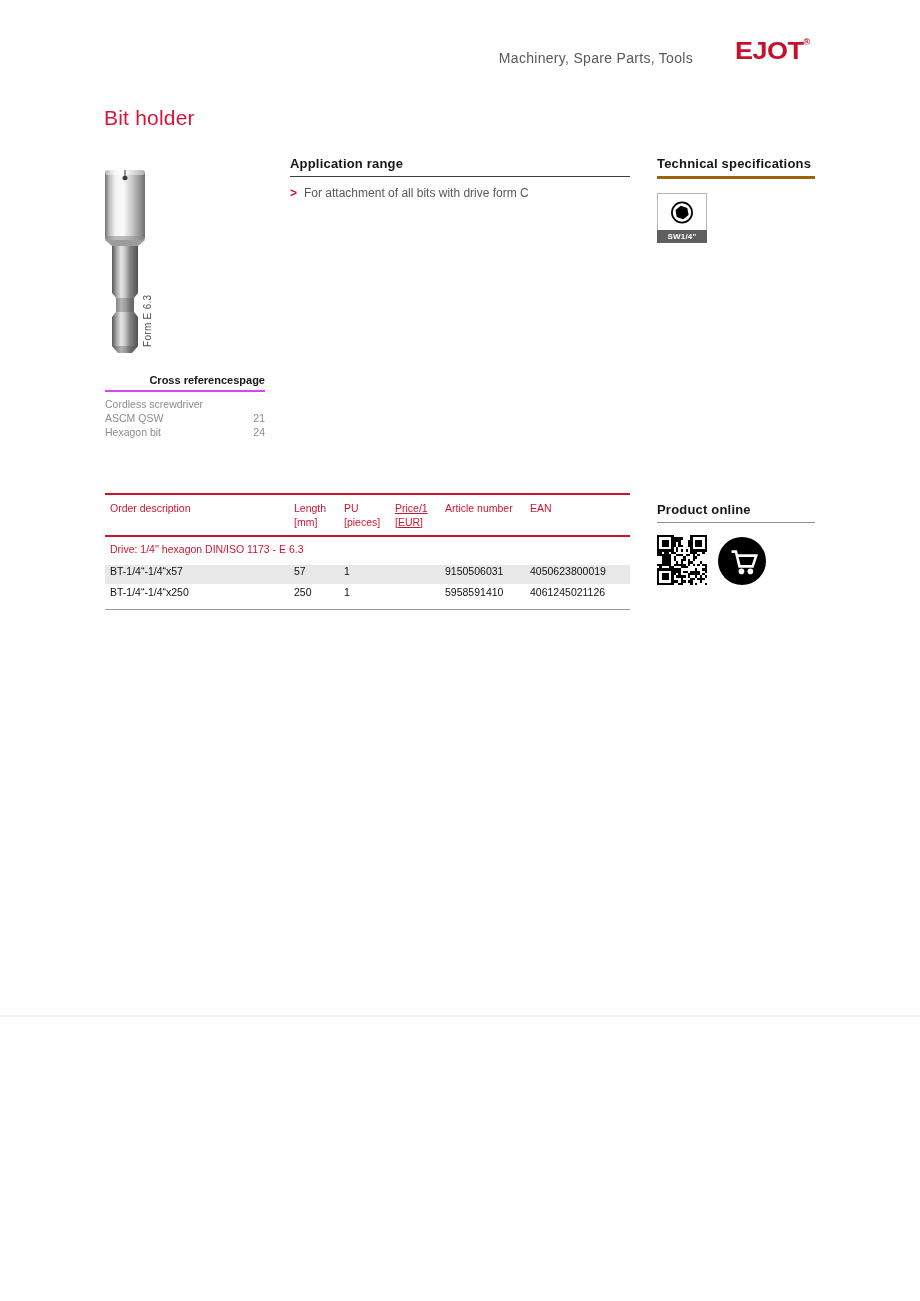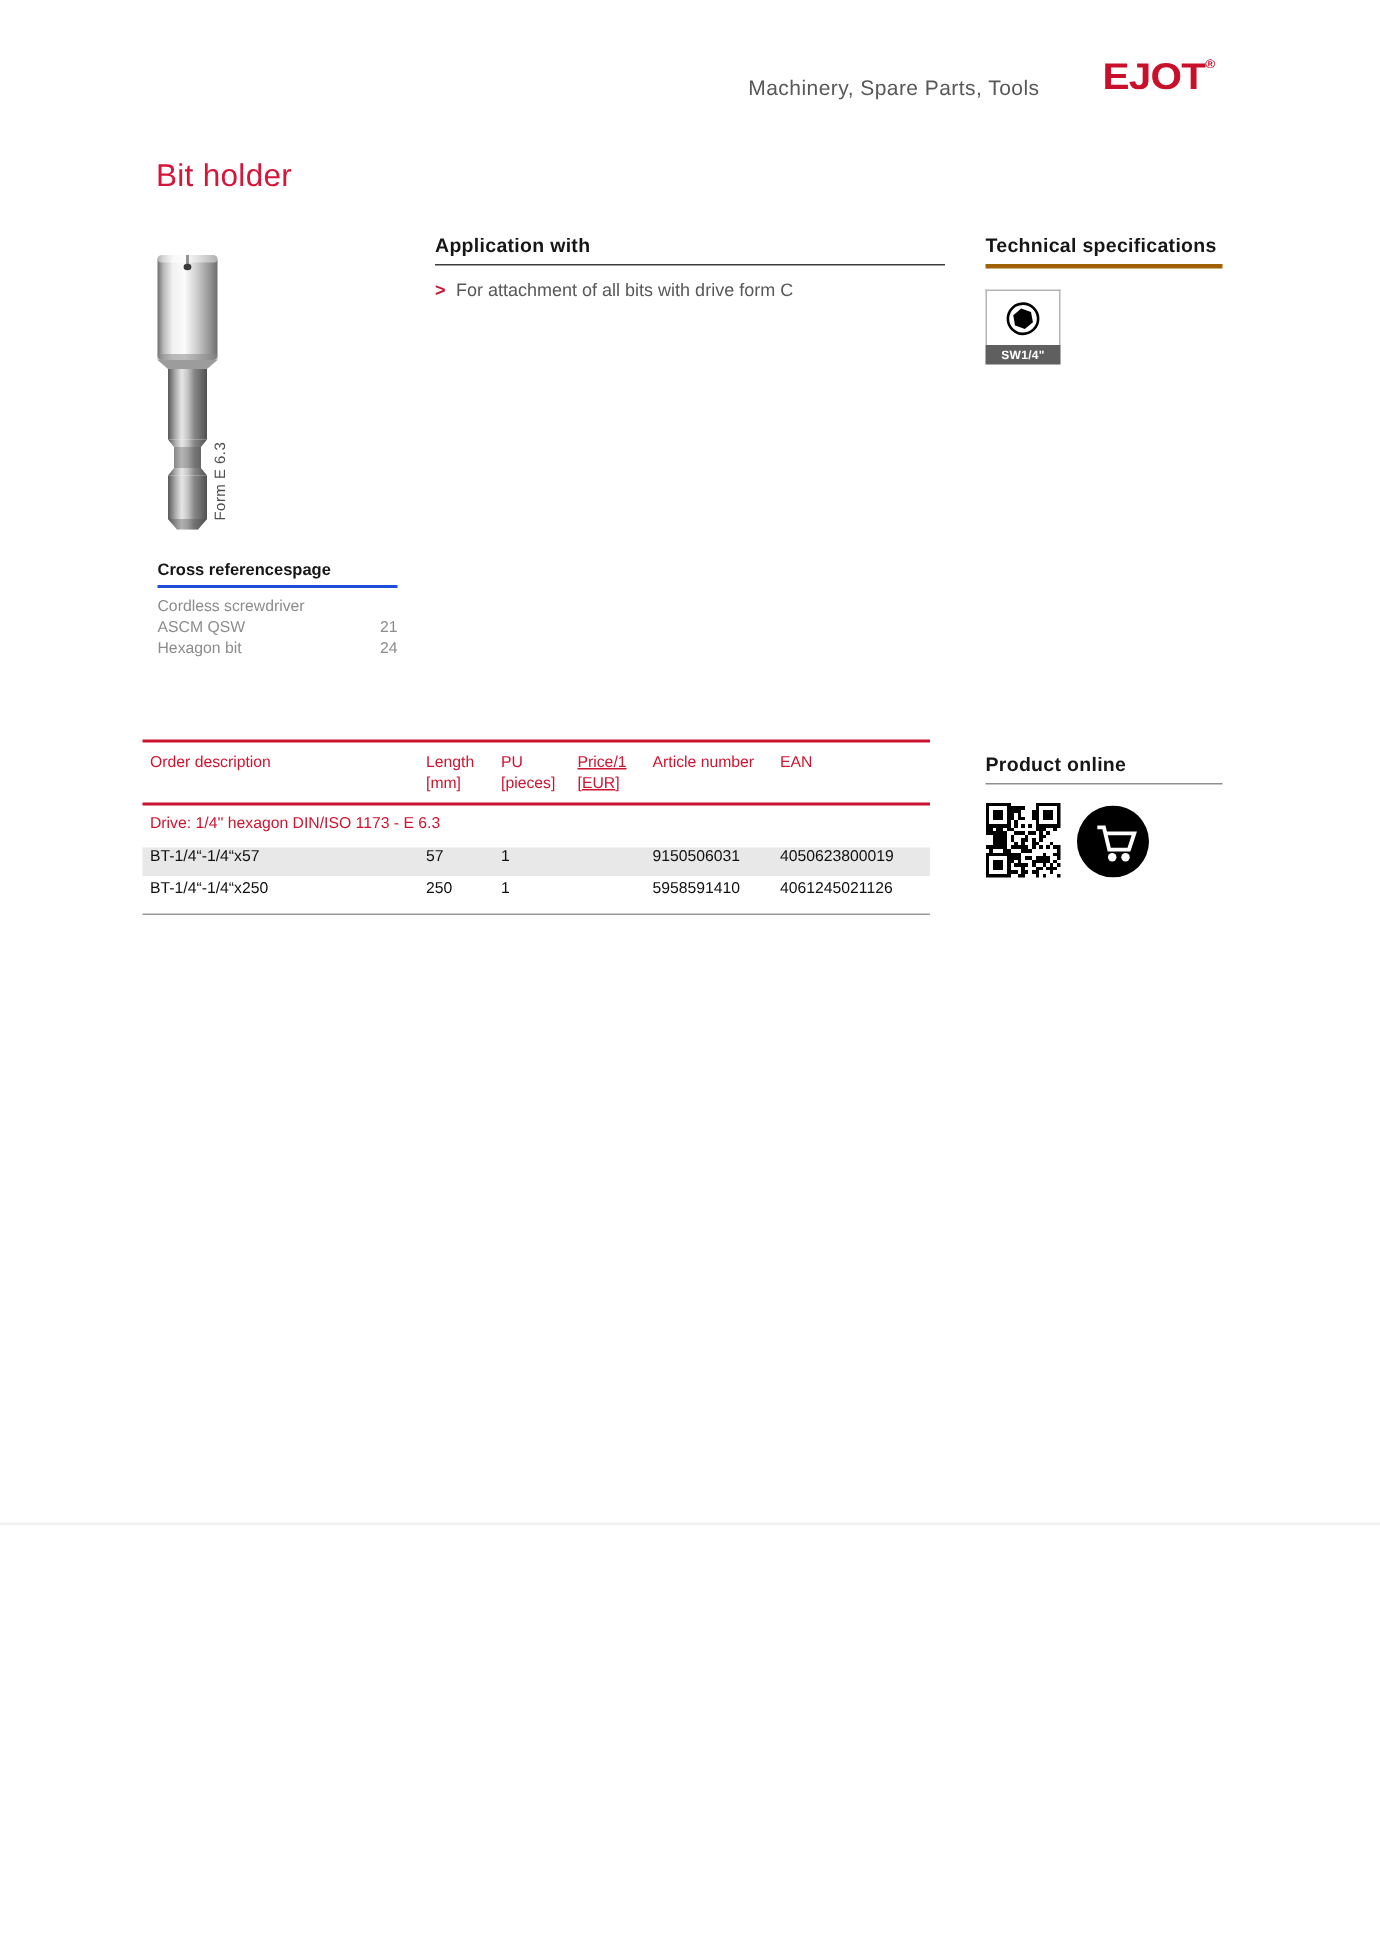--- a/index.html
+++ b/index.html
@@ -56,31 +56,31 @@
     display:flex; align-items:center; justify-content:center;
   }
   .drive-icon .cap {
     width:50px; height:13px; background:#5f5f5f; color:#fff;
     font-size:8px; font-weight:bold; text-align:center; line-height:13px; letter-spacing:.2px;
   }
 
   
   .cross-refs { position:absolute; left:105px; top:374px; width:160px; }
   .cross-refs .head {
-    display:flex; justify-content:flex-start; font-size:11px; font-weight:bold; color:#161616;
-    padding-bottom:4px; border-bottom:2px solid #1d4ed8;
+    display:flex; justify-content:flex-end; font-size:11px; font-weight:bold; color:#161616;
+    padding-bottom:4px; border-bottom:2px solid #d946ef;
   }
   .cross-refs .rows { margin-top:5px; }
   .cross-refs .row {
     display:flex; justify-content:space-between;
     font-size:10.5px; color:#8c8c8c; line-height:14px;
   }
 
   
-  .order-table { position:absolute; left:95px; top:493px; width:525px; font-size:10.5px; }
+  .order-table { position:absolute; left:105px; top:493px; width:525px; font-size:10.5px; }
   .order-table .rule-top { border-top:2px solid #cb122e; }
   .thead { display:flex; padding:7px 0 6px 0; border-bottom:2px solid #cb122e; color:#cf1430; }
   .hcell { white-space:pre-line; line-height:13.5px; }
   .col-desc   { width:189px; padding-left:5px; }
   .col-length { width:50px; }
   .col-pu     { width:51px; }
   .col-price  { width:50px;text-decoration:underline; }
   .col-article{ width:85px; }
   .col-ean    { flex:1; }
   .group-row { padding:6px 0 10px 5px; color:#cf1430; }
@@ -139,21 +139,21 @@
       <polygon points="9,126 35,126 31,131 31,145 35,150 9,150 13,145 13,131" fill="url(#gHex)"></polygon>
       <rect x="13" y="131" width="18" height="14" fill="#5a5a5a" opacity=".35"></rect>
       <rect x="9" y="150" width="26" height="29" fill="url(#gHex)"></rect>
       <polygon points="9,179 35,179 29,186 15,186" fill="url(#gHex)"></polygon>
       <polygon points="9,179 35,179 29,186 15,186" fill="#4d4d4d" opacity=".35"></polygon>
     </svg>
   </div>
   <div class="form-label">Form E 6.3</div>
 
   <div class="app-range">
-    <div class="rule-heading">Application with</div>
+    <div class="rule-heading">Application range</div>
     <div class="app-item">
       <span class="bullet">&gt;</span><span>For attachment of all bits with drive form C</span>
     </div>
   </div>
 
   <div class="tech-specs">
     <div class="rule-heading">Technical specifications</div>
     <div class="drive-icon">
       <div class="pic">
         <svg width="36" height="33" viewBox="0 0 50 38">

